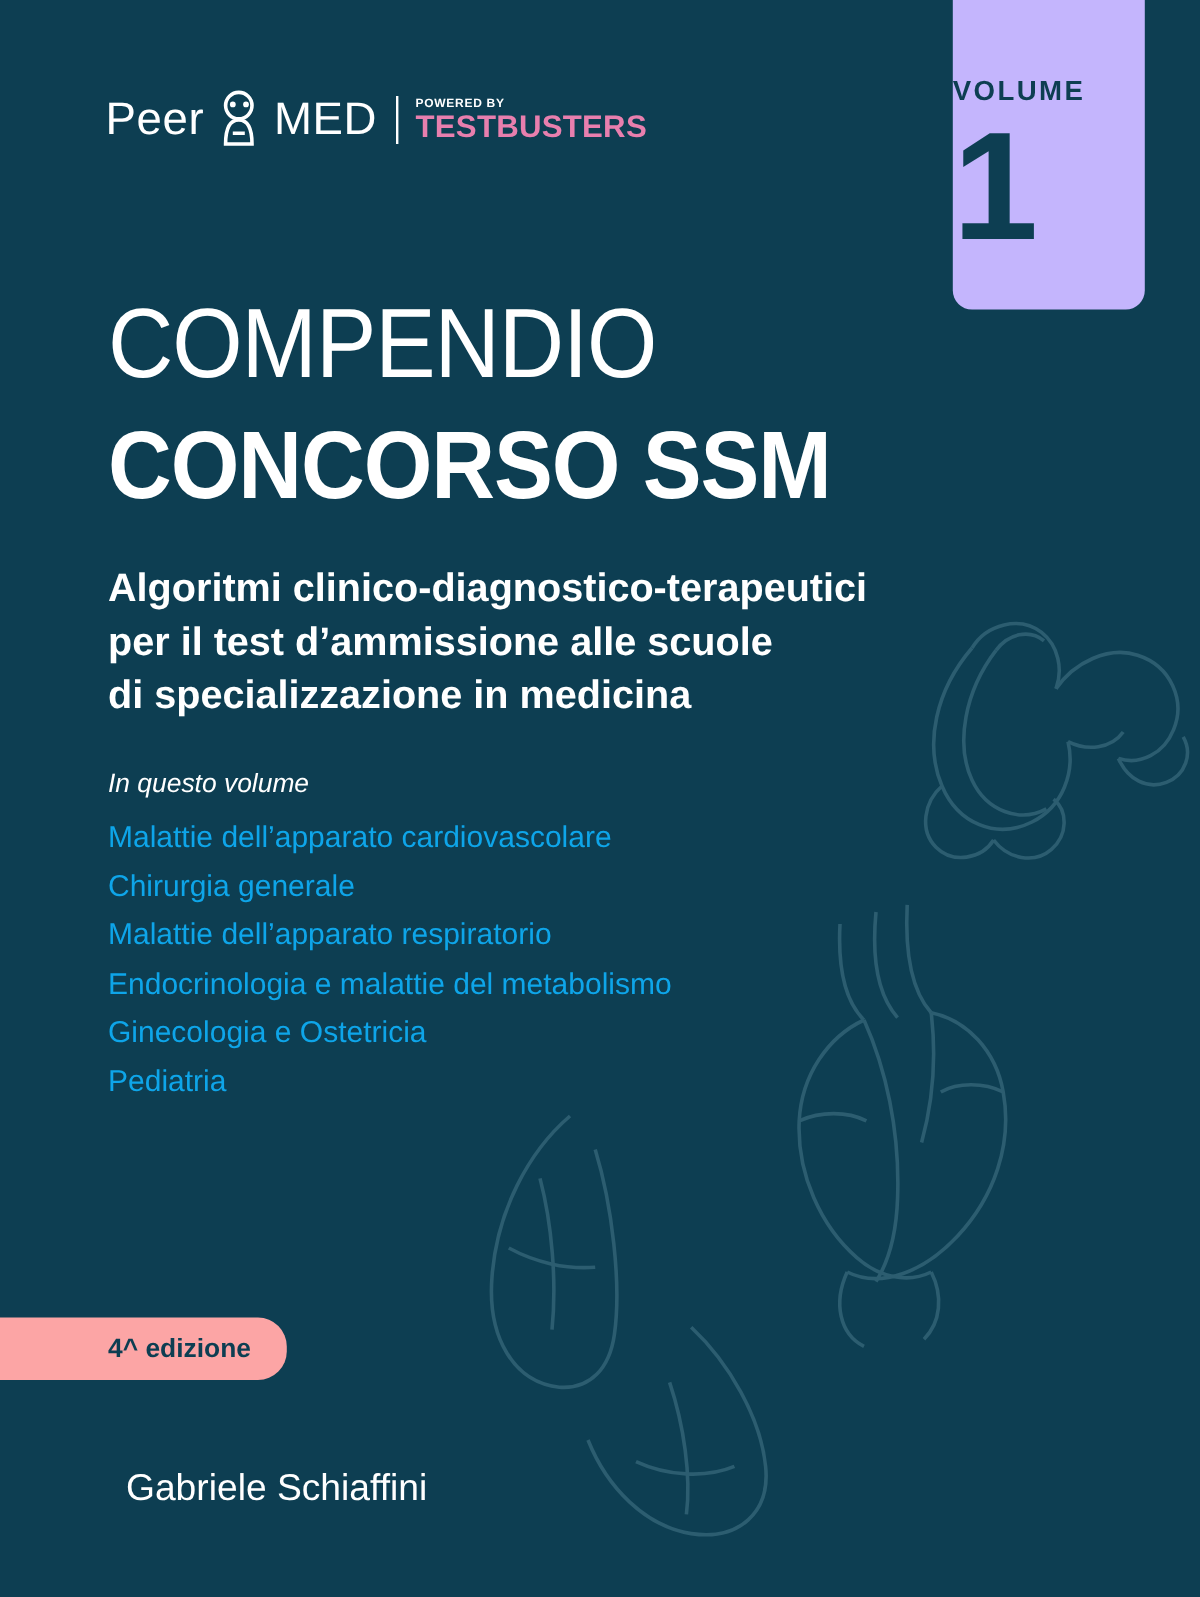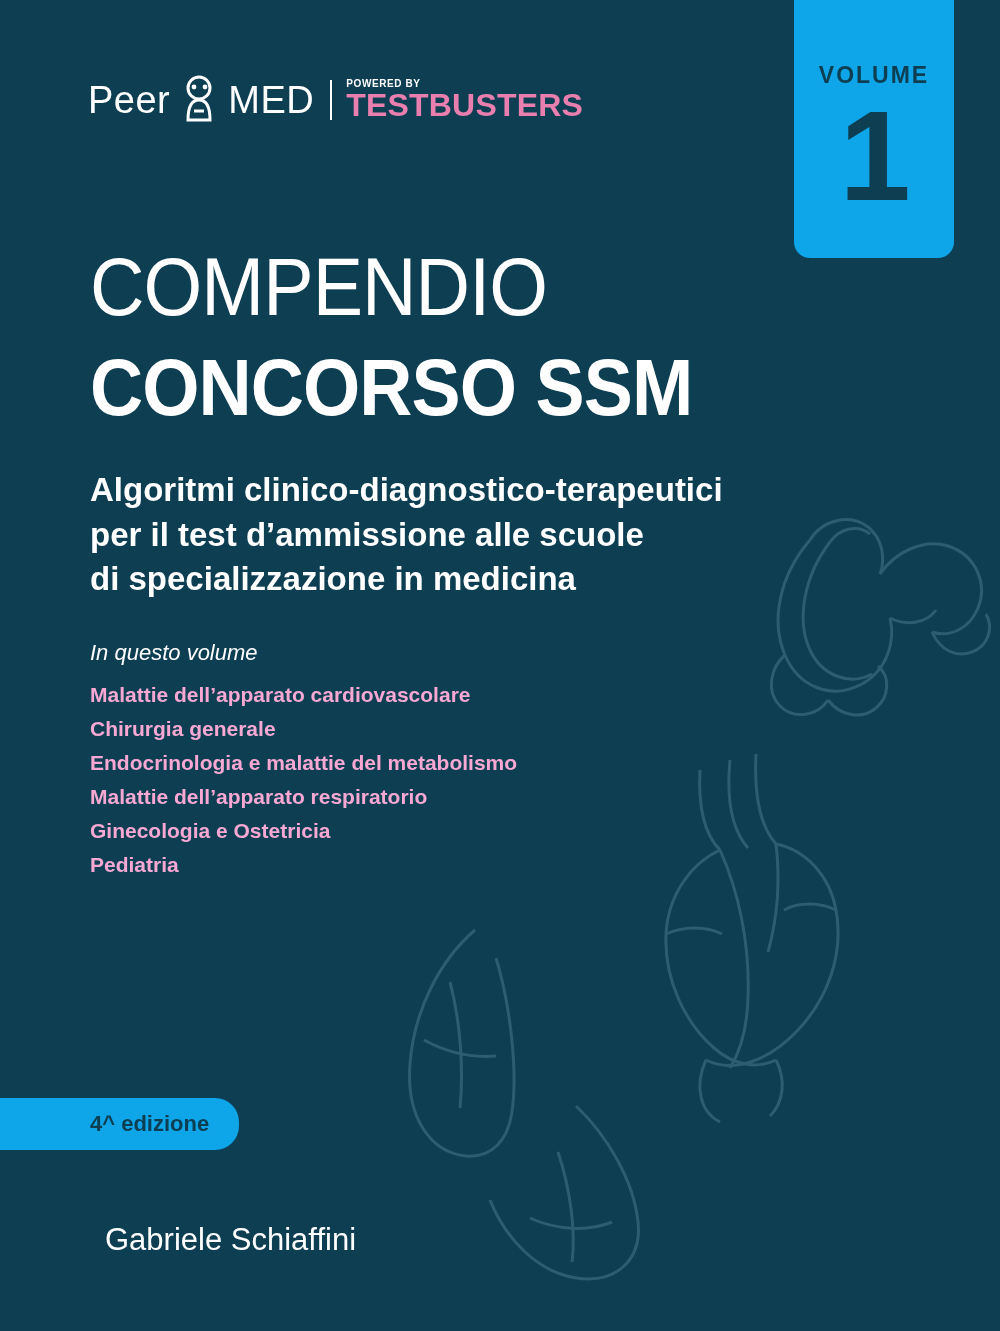--- a/index.html
+++ b/index.html
@@ -39,26 +39,25 @@
   .art-heart  { right: 100px; top: 730px; }
   .art-lung   { left: 380px;  top: 900px; }
 
   
   .volume-tab {
     position: absolute;
     top: 0;
     right: 46px;
     width: 160px;
     height: 258px;
-    background: #0ea5e9;
+    background: #c4b5fd;
     border-bottom-left-radius: 16px;
     border-bottom-right-radius: 16px;
     display: flex;
     flex-direction: column;
-    align-items: center;
     color: #0d3e52;
   }
   .volume-tab .vol-label {
     margin-top: 62px;
     font-size: 23px;
     font-weight: bold;
     letter-spacing: 2.0px;
   }
   .volume-tab .vol-number {
     font-size: 128px;
@@ -104,21 +103,21 @@
   }
   .logo .powered {
     color: #ffffff;
     font-size: 10px;
     font-weight: bold;
     letter-spacing: 0.6px;
     line-height: 1.1;
   }
   .logo .testbusters {
     color: #e87fae;
-    font-size: 32px;
+    font-size: 26px;
     font-weight: bold;
     letter-spacing: 0.2px;
     line-height: 1.05;
   }
 
   
   .title-main {
     position: absolute;
     left: 90px;
     top: 248px;
@@ -166,33 +165,33 @@
   }
   .topic-list {
     position: absolute;
     left: 90px;
     top: 678px;
     margin: 0;
     padding: 0;
     list-style: none;
   }
   .topic-list li {
-    color: #f9a8d4;
-    font-size: 21px;
-    font-weight: bold;
+    color: #0ea5e9;
+    font-size: 25px;
+    font-weight: normal;
     line-height: 1.62;
     white-space: nowrap;
   }
 
   
   .edition {
     position: absolute;
     left: 0;
     top: 1098px;
-    background: #0ea5e9;
+    background: #fca5a5;
     color: #0d3e52;
     font-size: 22px;
     font-weight: bold;
     padding: 13px 30px 13px 90px;
     border-top-right-radius: 24px;
     border-bottom-right-radius: 24px;
   }
 
   
   .author {
@@ -276,22 +275,22 @@
   <div class="tagline">
     <div>Algoritmi clinico-diagnostico-terapeutici</div>
     <div>per il test d’ammissione alle scuole</div>
     <div>di specializzazione in medicina</div>
   </div>
 
   <div class="vol-intro">In questo volume</div>
   <ul class="topic-list">
     <li>Malattie dell’apparato cardiovascolare</li>
     <li>Chirurgia generale</li>
+    <li>Malattie dell’apparato respiratorio</li>
     <li>Endocrinologia e malattie del metabolismo</li>
-    <li>Malattie dell’apparato respiratorio</li>
     <li>Ginecologia e Ostetricia</li>
     <li>Pediatria</li>
   </ul>
 
   <div class="edition">4^ edizione</div>
 
   <div class="author">Gabriele Schiaffini</div>
 
 </div>
 

